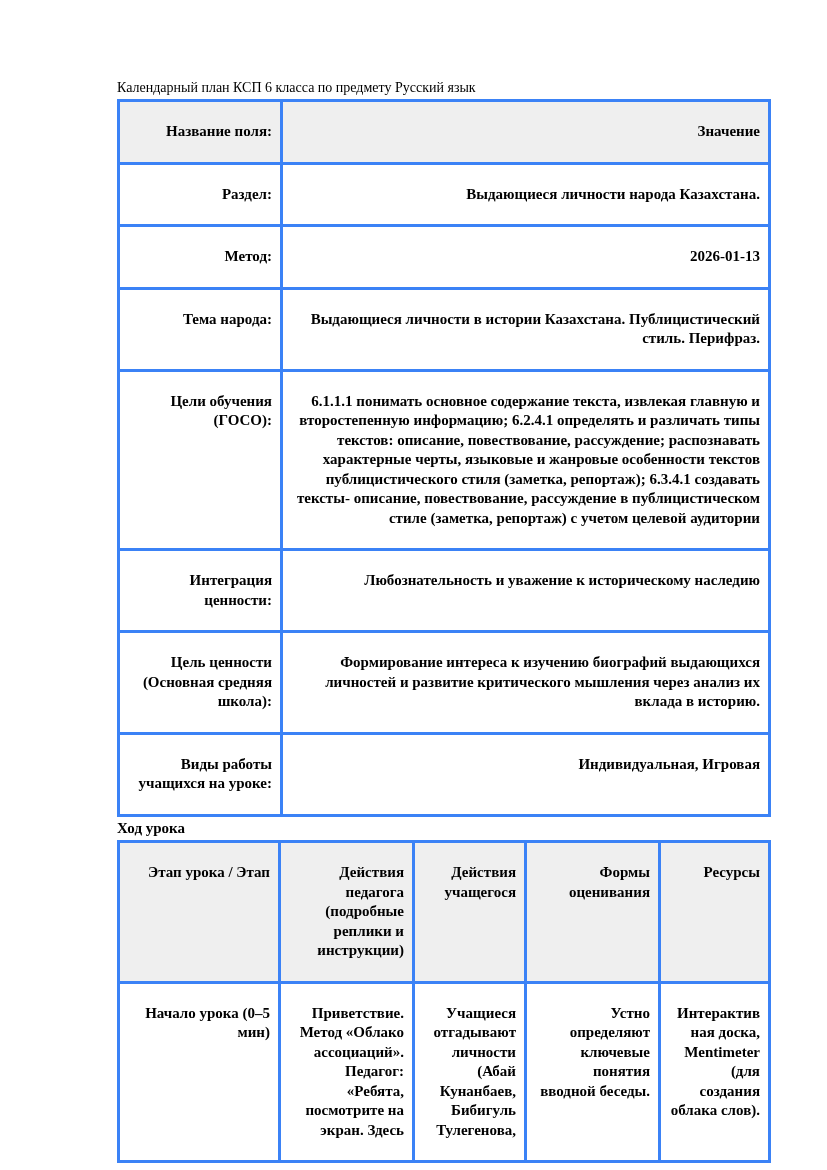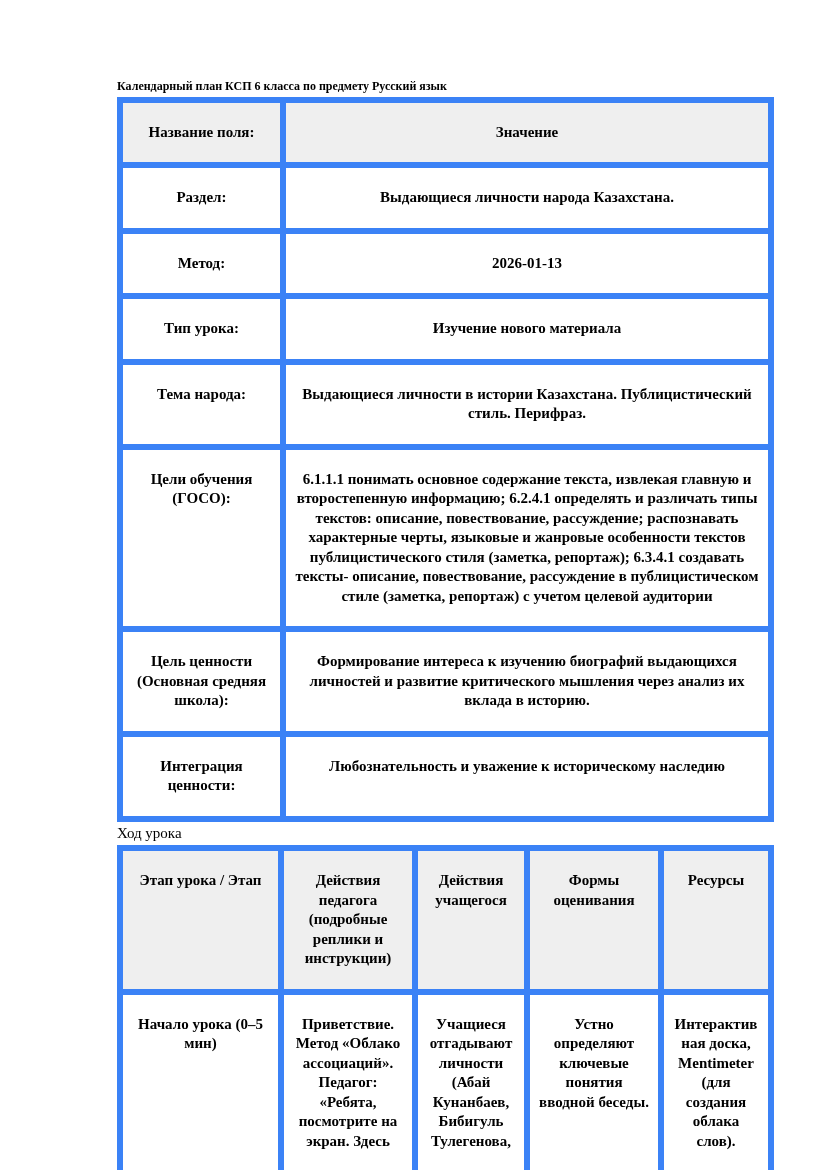--- a/index.html
+++ b/index.html
@@ -18,37 +18,37 @@
     overflow: hidden;
   }
   .doc {
     position: absolute;
     left: 117px;
     top: 79px;
     width: 651px;
   }
   .doc-title {
     margin: 0 0 2px 0;
-    font-size: 12px;
-    font-weight: bold;
+    font-size: 14px;
+    font-weight: normal;
   }
   .section-label {
     margin: 2px 0 2px 0;
     font-size: 15px;
-    font-weight: normal;
+    font-weight: bold;
   }
   table {
     border-collapse: collapse;
     width: 651px;
     table-layout: fixed;
   }
   th, td {
-    border: 6px solid #3b82f6;
+    border: 3px solid #3b82f6;
     vertical-align: top;
-    text-align: center;
+    text-align: right;
     padding: 20px 8px;
     overflow-wrap: break-word;
     word-wrap: break-word;
   }
   th {
     font-weight: bold;
     background: #efefef;
   }
   td { font-weight: bold; }
 </style>
@@ -73,38 +73,38 @@
     <tbody>
       <tr>
         <td>Раздел:</td>
         <td>Выдающиеся личности народа Казахстана.</td>
       </tr>
       <tr>
         <td>Метод:</td>
         <td>2026-01-13</td>
       </tr>
       <tr>
-        <td>Тип урока:</td>
-        <td>Изучение нового материала</td>
-      </tr>
-      <tr>
         <td>Тема народа:</td>
         <td>Выдающиеся личности в истории Казахстана. Публицистический стиль. Перифраз.</td>
       </tr>
       <tr>
         <td>Цели обучения (ГОСО):</td>
         <td>6.1.1.1 понимать основное содержание текста, извлекая главную и второстепенную информацию; 6.2.4.1 определять и различать типы текстов: описание, повествование, рассуждение; распознавать характерные черты, языковые и жанровые особенности текстов публицистического стиля (заметка, репортаж); 6.3.4.1 создавать тексты- описание, повествование, рассуждение в публицистическом стиле (заметка, репортаж) с учетом целевой аудитории</td>
       </tr>
       <tr>
+        <td>Интеграция ценности:</td>
+        <td>Любознательность и уважение к историческому наследию</td>
+      </tr>
+      <tr>
         <td>Цель ценности (Основная средняя школа):</td>
         <td>Формирование интереса к изучению биографий выдающихся личностей и развитие критического мышления через анализ их вклада в историю.</td>
       </tr>
       <tr>
-        <td>Интеграция ценности:</td>
-        <td>Любознательность и уважение к историческому наследию</td>
+        <td>Виды работы учащихся на уроке:</td>
+        <td>Индивидуальная, Игровая</td>
       </tr>
     </tbody>
   </table>
 
   <p class="section-label">Ход урока</p>
 
   <table>
     <colgroup>
       <col style="width:161px">
       <col style="width:134px">

